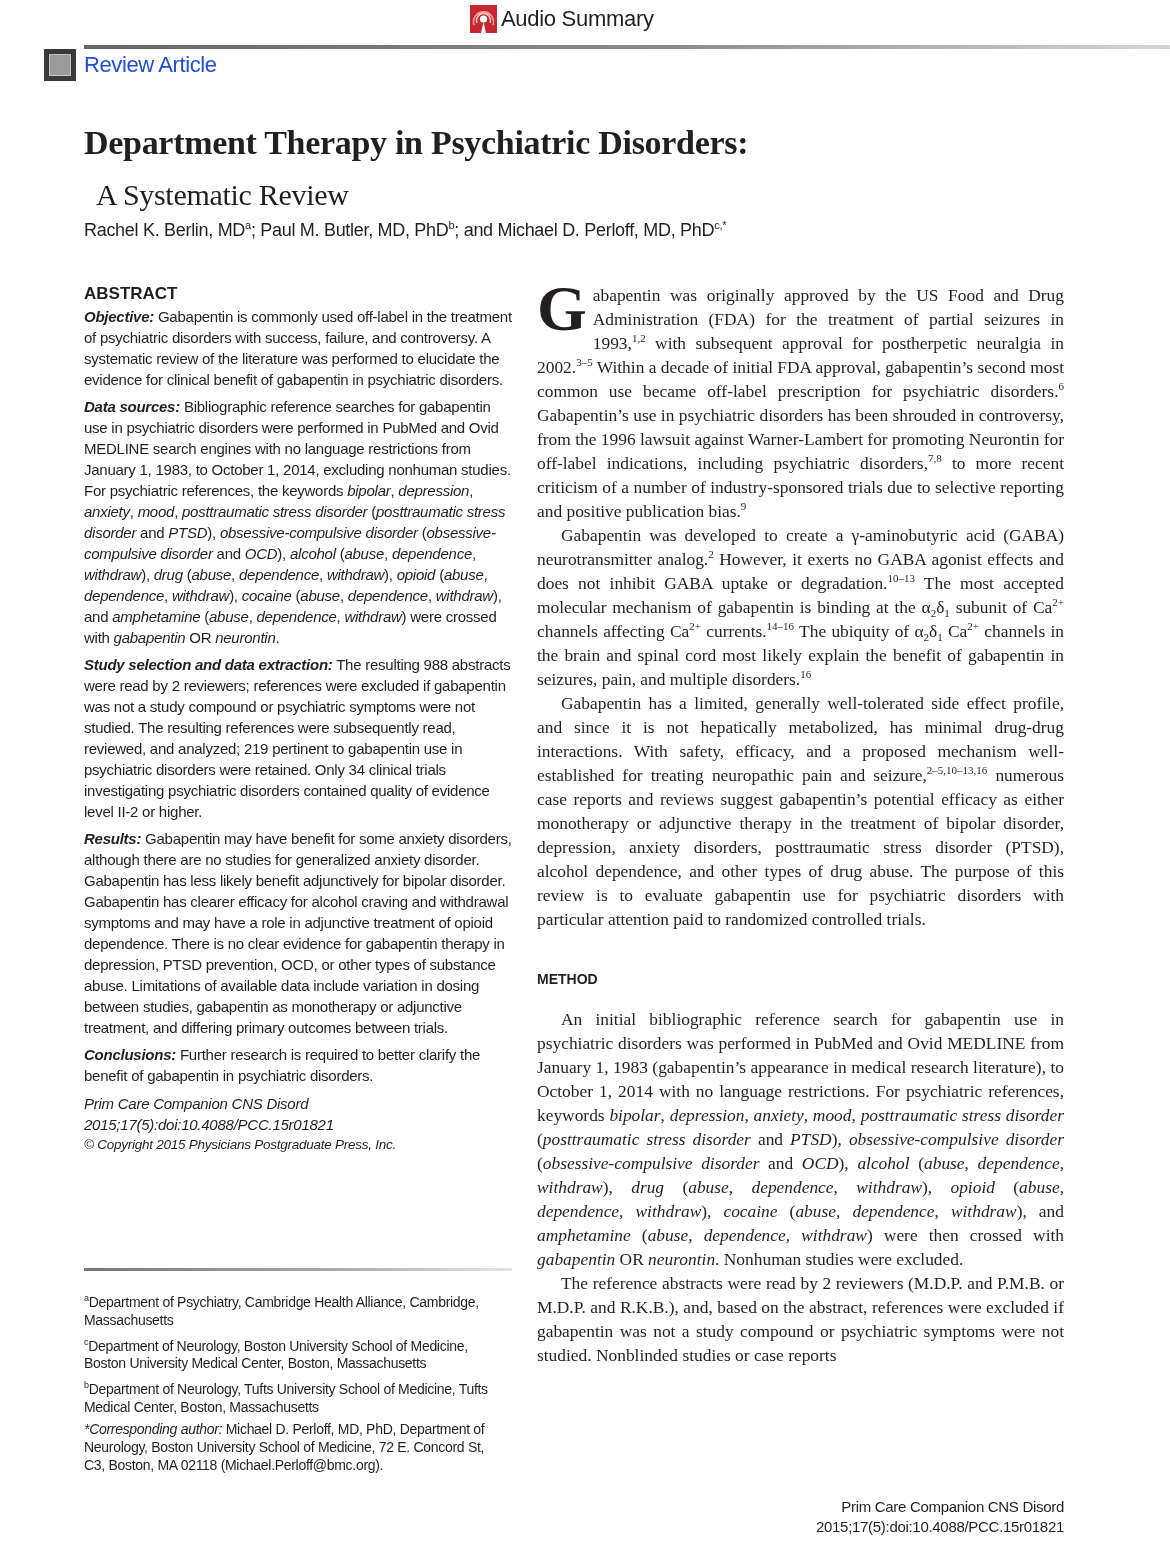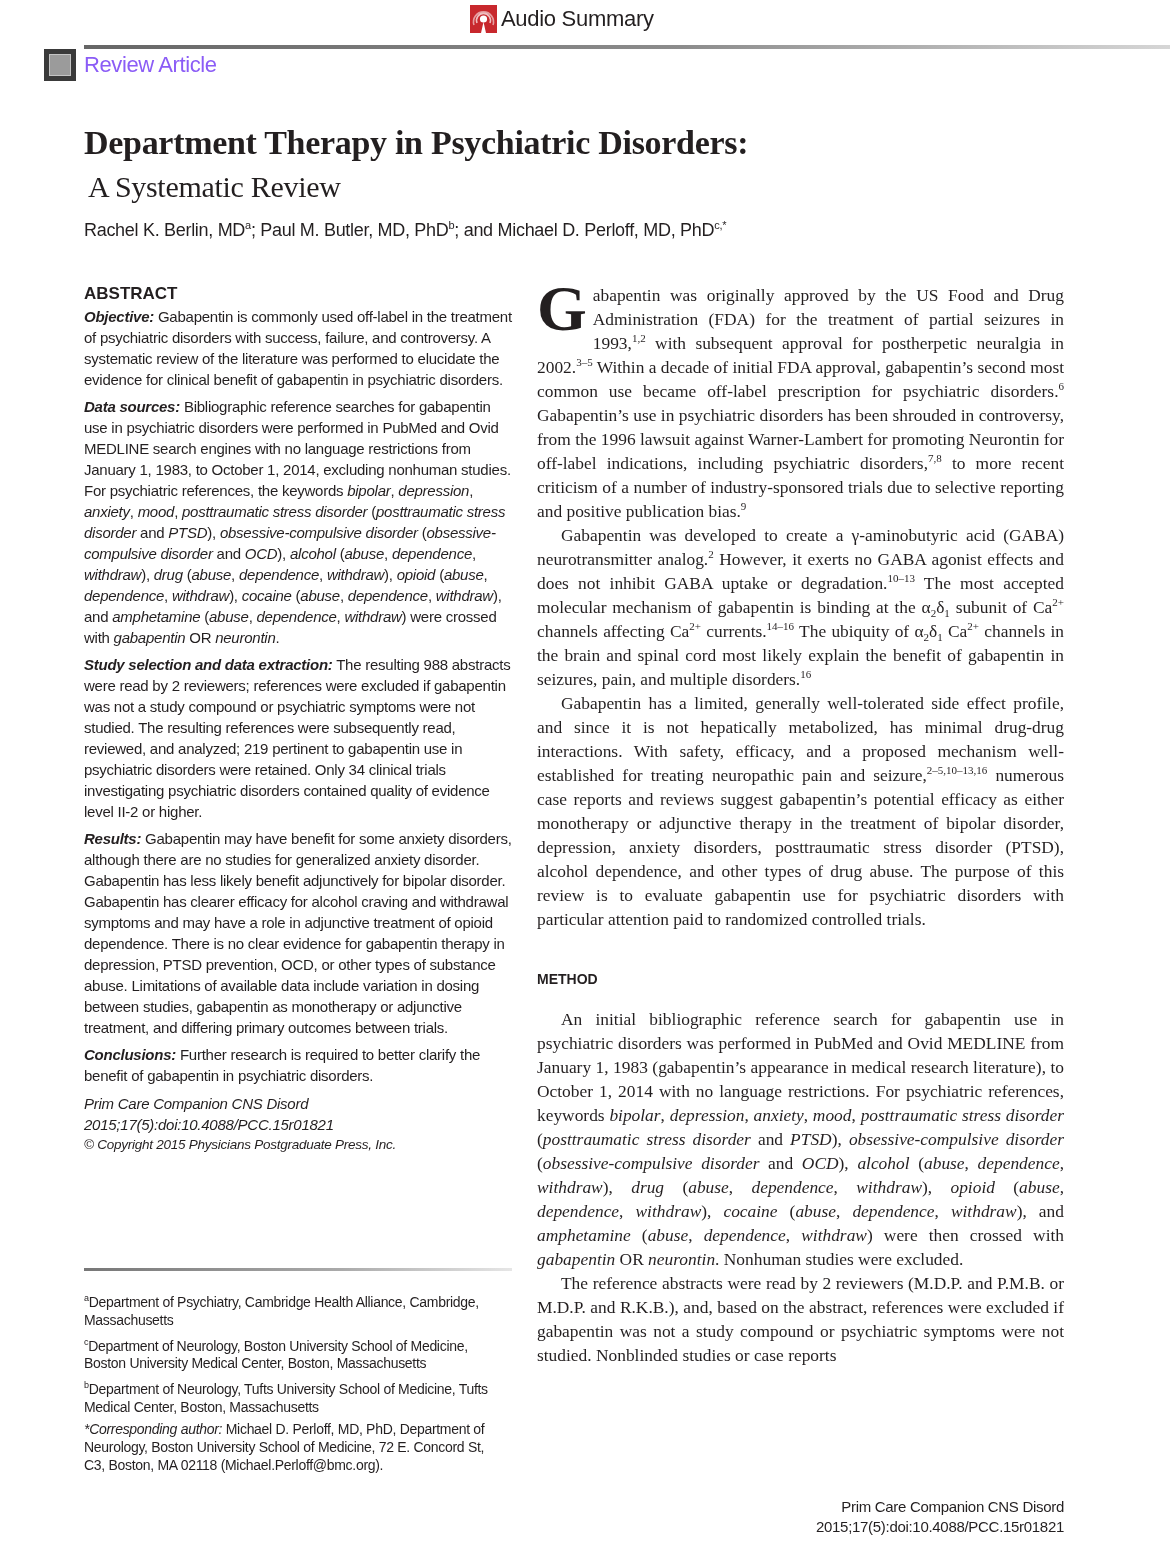--- a/index.html
+++ b/index.html
@@ -10,25 +10,25 @@
   
   .audio { position: absolute; left: 470px; top: 4px; height: 30px; display: flex; align-items: center; gap: 4px; cursor: pointer; }
   .audio-icon { width: 27px; height: 28px; background: #c8282d; position: relative; }
   .audio-icon svg { position: absolute; left: 0; top: 0; }
   .audio-label { font-size: 22px; color: #231f20; letter-spacing: -0.3px; }
 
   .rule-top { position: absolute; left: 84px; top: 45px; width: 1086px; height: 4px;
     background: linear-gradient(to right, #666 0%, #8c8c8c 55%, #d6d6d6 100%); }
   .tag-box { position: absolute; left: 44px; top: 49px; width: 32px; height: 32px; background: #3a3a3a; }
   .tag-box .inner { position: absolute; left: 5px; top: 5px; width: 20px; height: 20px; background: #9b9b9b; border: 1px solid #c4c4c4; }
-  .tag-label { position: absolute; left: 84px; top: 52px; font-size: 22px; color: #8b5cf6; letter-spacing: -0.4px; }
+  .tag-label { position: absolute; left: 84px; top: 52px; font-size: 22px; color: #1d4ed8; letter-spacing: -0.4px; }
 
   
   .title { position: absolute; left: 84px; top: 124px; font-size: 34px; font-weight: bold; letter-spacing: -0.3px; margin: 0; }
-  .subtitle { position: absolute; left: 84px; top: 166px; font-size: 30px; font-weight: normal; margin: 4px; letter-spacing: -0.3px; }
+  .subtitle { position: absolute; left: 84px; top: 166px; font-size: 30px; font-weight: normal; margin: 12px; letter-spacing: -0.3px; }
   .authors { position: absolute; left: 84px; top: 219px; font-size: 18px; letter-spacing: -0.3px; }
   .authors sup { font-size: 11px; }
 
   
   .left { position: absolute; left: 84px; top: 283px; width: 428px; font-size: 15px; line-height: 21px; letter-spacing: -0.25px; }
   .abs-head { font-weight: bold; font-size: 17px; margin: 0 0 2px 0; letter-spacing: 0; }
   .abs-p { margin: 0 0 6px 0; }
   .abs-p b { font-style: italic; }
   .citation { font-style: italic; margin-top: 7px; font-size: 15px; line-height: 21px; }
   .copyright { font-style: italic; font-size: 13.5px; line-height: 20px; }

